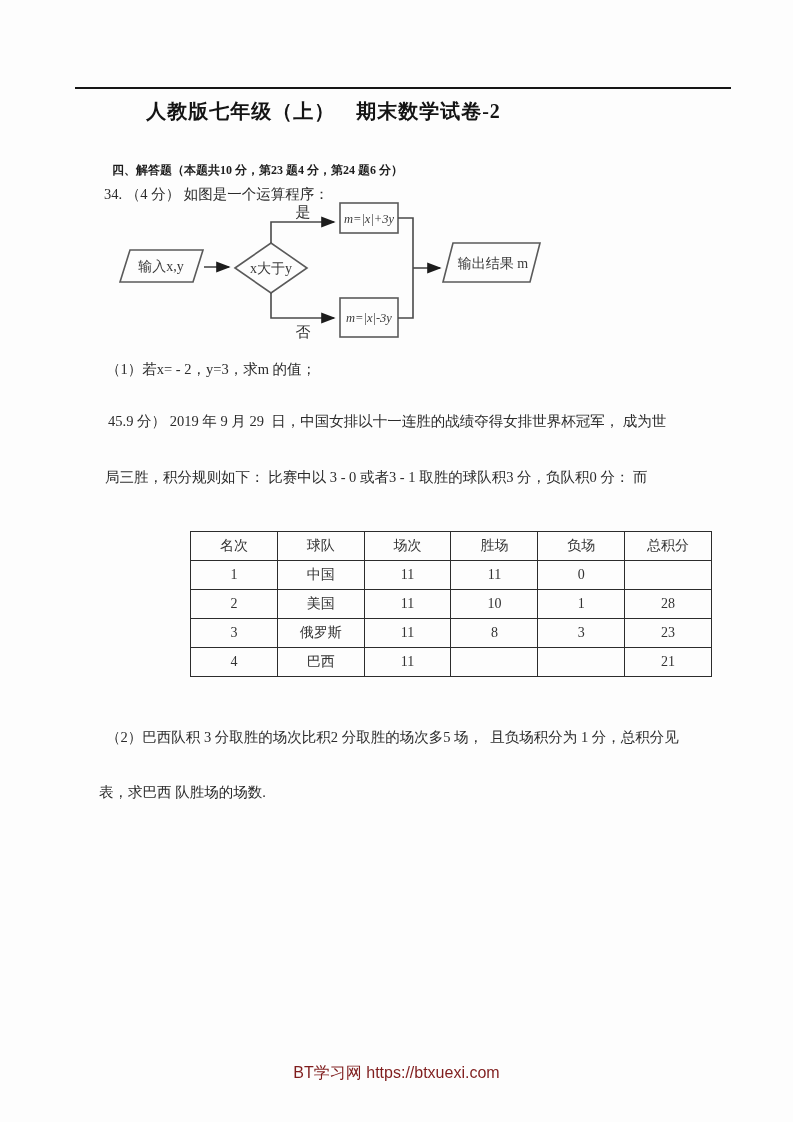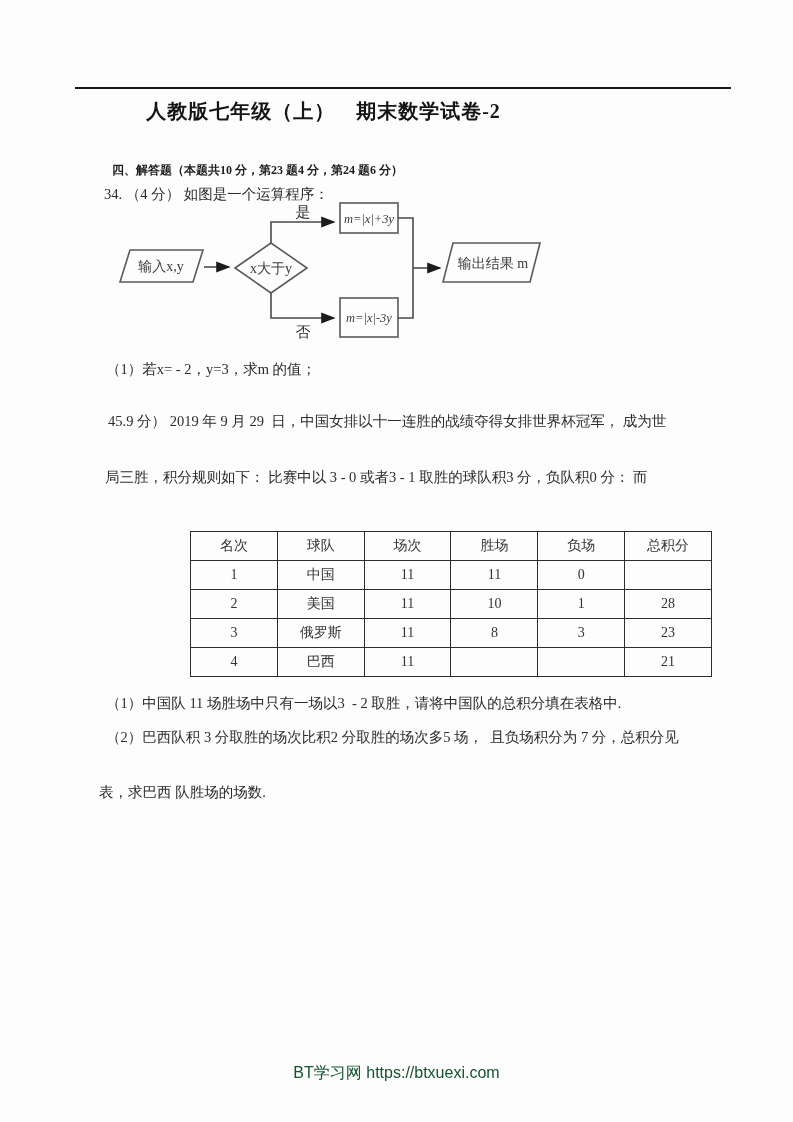--- a/index.html
+++ b/index.html
@@ -48,21 +48,21 @@
     border:1.5px solid #2c2c2c;
     height:28px;
     text-align:center;
     font-weight:normal;
     padding:0 2px;
   }
   .footer{
     left:0;top:1063px;width:793px;
     text-align:center;
     font-family:"Liberation Sans","DejaVu Sans",sans-serif;
-    font-size:16px;color:#14532d;
+    font-size:16px;color:#7f1d1d;
   }
   .fc-shape{fill:none;stroke:#5a5a5a;stroke-width:1.6;}
   .fc-line{fill:none;stroke:#4a4a4a;stroke-width:1.6;}
   .fc-text{fill:#3a3a3a;font-size:14px;font-family:"Liberation Serif","DejaVu Serif",serif;}
   .fc-math{fill:#3a3a3a;font-size:12.5px;font-style:italic;font-family:"Liberation Serif","DejaVu Serif",serif;}
   .fc-label{fill:#2f2f2f;font-size:15px;font-family:"Liberation Serif","DejaVu Serif",serif;}
 </style>
 </head>
 <body>
 
@@ -155,19 +155,18 @@
           <td>4</td>
           <td>巴西</td>
           <td>11</td>
           <td></td>
           <td></td>
           <td>21</td>
         </tr>
       </tbody>
   </table>
 
-  <div class="abs line q24-p1">（1）中国队 11 场胜场中只有一场以3  - 2 取胜，请将中国队的总积分填在表格中.</div>
-  <div class="abs line q24-p2a">（2）巴西队积 3 分取胜的场次比积2 分取胜的场次多5 场，  且负场积分为 7 分，总积分见</div>
+  <div class="abs line q24-p2a">（2）巴西队积 3 分取胜的场次比积2 分取胜的场次多5 场，  且负场积分为 1 分，总积分见</div>
   <div class="abs line q24-p2b">表，求巴西 队胜场的场数.</div>
 
   <div class="abs footer">BT学习网 https://btxuexi.com</div>
 
 </div>
 
 </body></html>

